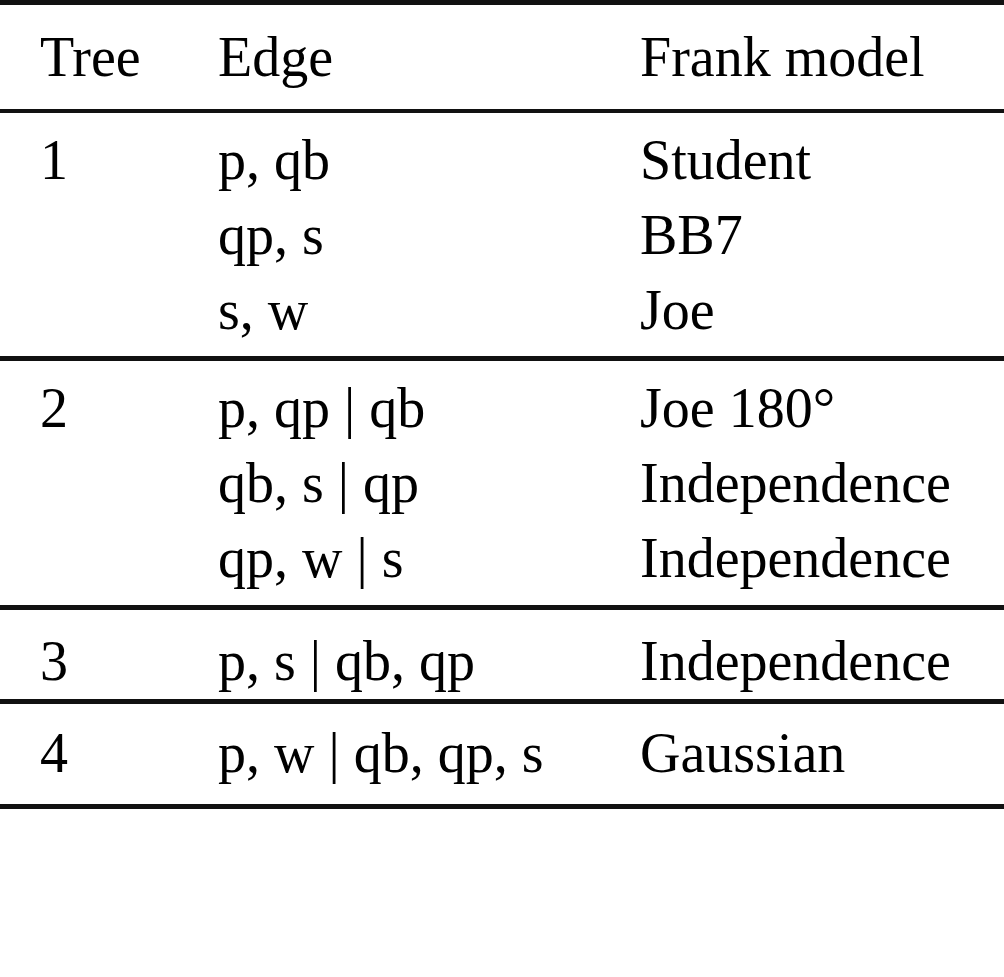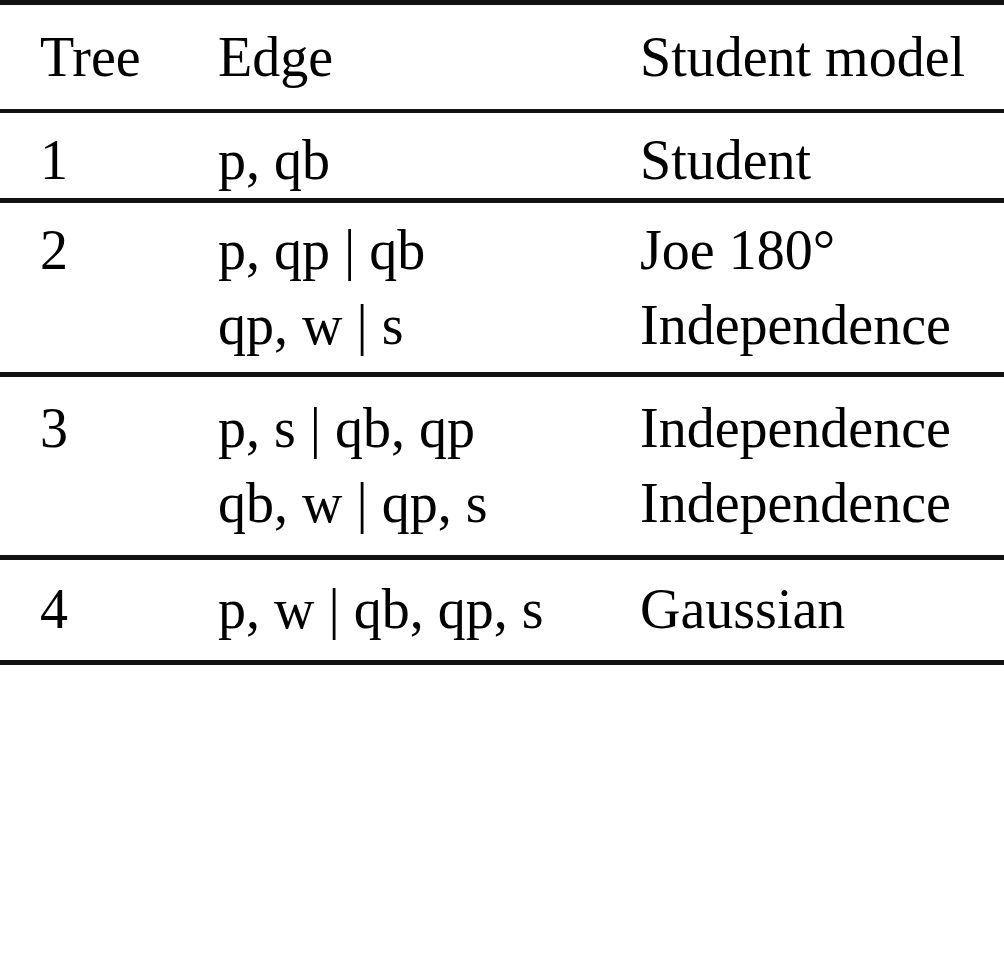--- a/index.html
+++ b/index.html
@@ -59,54 +59,64 @@
   <table class="copula-table">
     <colgroup>
       <col class="c-tree">
       <col class="c-edge">
       <col class="c-copula">
     </colgroup>
     <thead>
       <tr>
         <th>Tree</th>
         <th>Edge</th>
-        <th>Student model</th>
+        <th>Frank model</th>
       </tr>
     </thead>
 
     <tbody class="s1">
       <tr class="first">
         <td>1</td>
         <td>p, qb</td>
         <td>Student</td>
       </tr>
+      <tr>
+        <td></td>
+        <td>qp, s</td>
+        <td>BB7</td>
+      </tr>
+      <tr class="last">
+        <td></td>
+        <td>s, w</td>
+        <td>Joe</td>
+      </tr>
     </tbody>
 
     <tbody class="s2">
       <tr class="first">
         <td>2</td>
         <td>p, qp | qb</td>
         <td>Joe 180°</td>
+      </tr>
+      <tr>
+        <td></td>
+        <td>qb, s | qp</td>
+        <td>Independence</td>
       </tr>
       <tr class="last">
         <td></td>
         <td>qp, w | s</td>
         <td>Independence</td>
       </tr>
     </tbody>
 
     <tbody class="s3">
       <tr class="first">
         <td>3</td>
         <td>p, s | qb, qp</td>
-        <td>Independence</td>
-      </tr>
-      <tr class="last">
-        <td></td>
-        <td>qb, w | qp, s</td>
         <td>Independence</td>
       </tr>
     </tbody>
 
     <tbody class="s4">
       <tr class="first last">
         <td>4</td>
         <td>p, w | qb, qp, s</td>
         <td>Gaussian</td>
       </tr>

